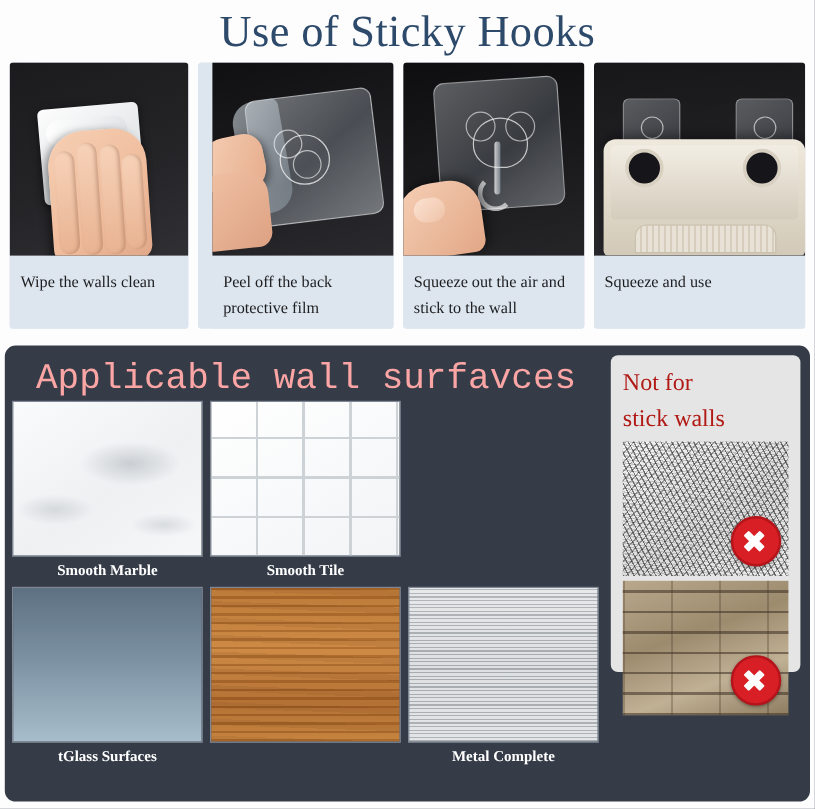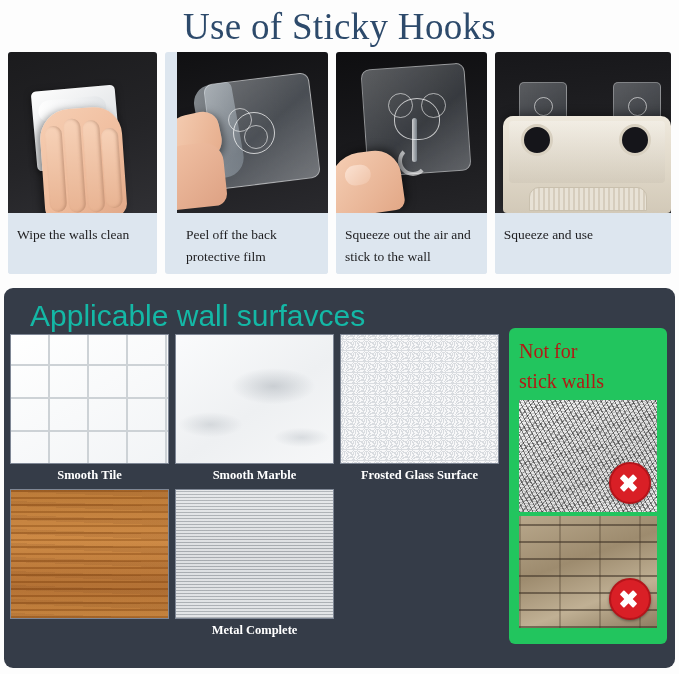--- a/index.html
+++ b/index.html
@@ -189,22 +189,22 @@
   
   .dark-panel{
     position:absolute;
     left:4px;top:288px;width:671px;height:380px;
     background:#353c48;
     border-radius:9px;
     box-sizing:border-box;
   }
   .panel-head{
     position:absolute;left:26px;top:6px;
-    color:#14b8a6;font-size:30px;line-height:44px;
-    font-family:Liberation Sans, sans-serif;white-space:nowrap;
+    color:#fca5a5;font-size:30px;line-height:44px;
+    font-family:Liberation Mono, monospace;white-space:nowrap;
   }
   .grid{
     position:absolute;left:6px;top:46px;width:490px;
   }
   .grid-row{display:flex;gap:6px;margin-bottom:3px;}
   .cell{width:159px;}
   .swatch{
     height:130px;width:159px;
     border:1px solid #7f8795;
     box-sizing:border-box;
@@ -246,26 +246,25 @@
       linear-gradient(180deg,#b5702c,#c8813a 40%,#ab6527 75%,#bf7a33);
   }
   .sw-metal{
     background:
       repeating-linear-gradient(0deg,rgba(120,125,130,.35) 0 1px,rgba(246,247,248,.55) 1px 3px),
       linear-gradient(180deg,#d3d6d9,#bfc3c7 50%,#cbcfd3);
   }
   
   .not-card{
     position:absolute;right:8px;top:8px;
-    width:158px;height:316px;
-    background:#22c55e;
+    width:158px;height:264px;
+    background:#e5e5e5;
     border-radius:6px;
     box-sizing:border-box;
     padding:8px 10px 0 10px;
-    margin-top:32px;
   }
   .not-title{
     color:#b11a15;font-size:20px;line-height:30px;
     font-family:"Liberation Serif", serif;
   }
   .not-photo{
     position:relative;width:138px;height:112px;margin-top:4px;
     overflow:hidden;
   }
   .rough-stucco{
@@ -355,34 +354,34 @@
 </div>
 
 <div class="dark-panel">
 
   <div class="panel-head">Applicable wall surfavces</div>
 
   <div class="grid">
 
     <div class="grid-row">
       <div class="cell">
+        <div class="swatch sw-marble"></div>
+        <div class="cell-label">Smooth Marble</div>
+      </div>
+      <div class="cell">
         <div class="swatch sw-tile"></div>
         <div class="cell-label">Smooth Tile</div>
       </div>
+    </div>
+
+    <div class="grid-row">
       <div class="cell">
-        <div class="swatch sw-marble"></div>
-        <div class="cell-label">Smooth Marble</div>
-      </div>
-      <div class="cell">
-        <div class="swatch sw-frost"></div>
-        <div class="cell-label">Frosted Glass Surface</div>
-      </div>
-    </div>
-
-    <div class="grid-row">
+        <div class="swatch sw-glass"></div>
+        <div class="cell-label">tGlass Surfaces</div>
+      </div>
       <div class="cell">
         <div class="swatch sw-wood"></div>
       </div>
       <div class="cell">
         <div class="swatch sw-metal"></div>
         <div class="cell-label">Metal Complete</div>
       </div>
     </div>
 
   </div>

